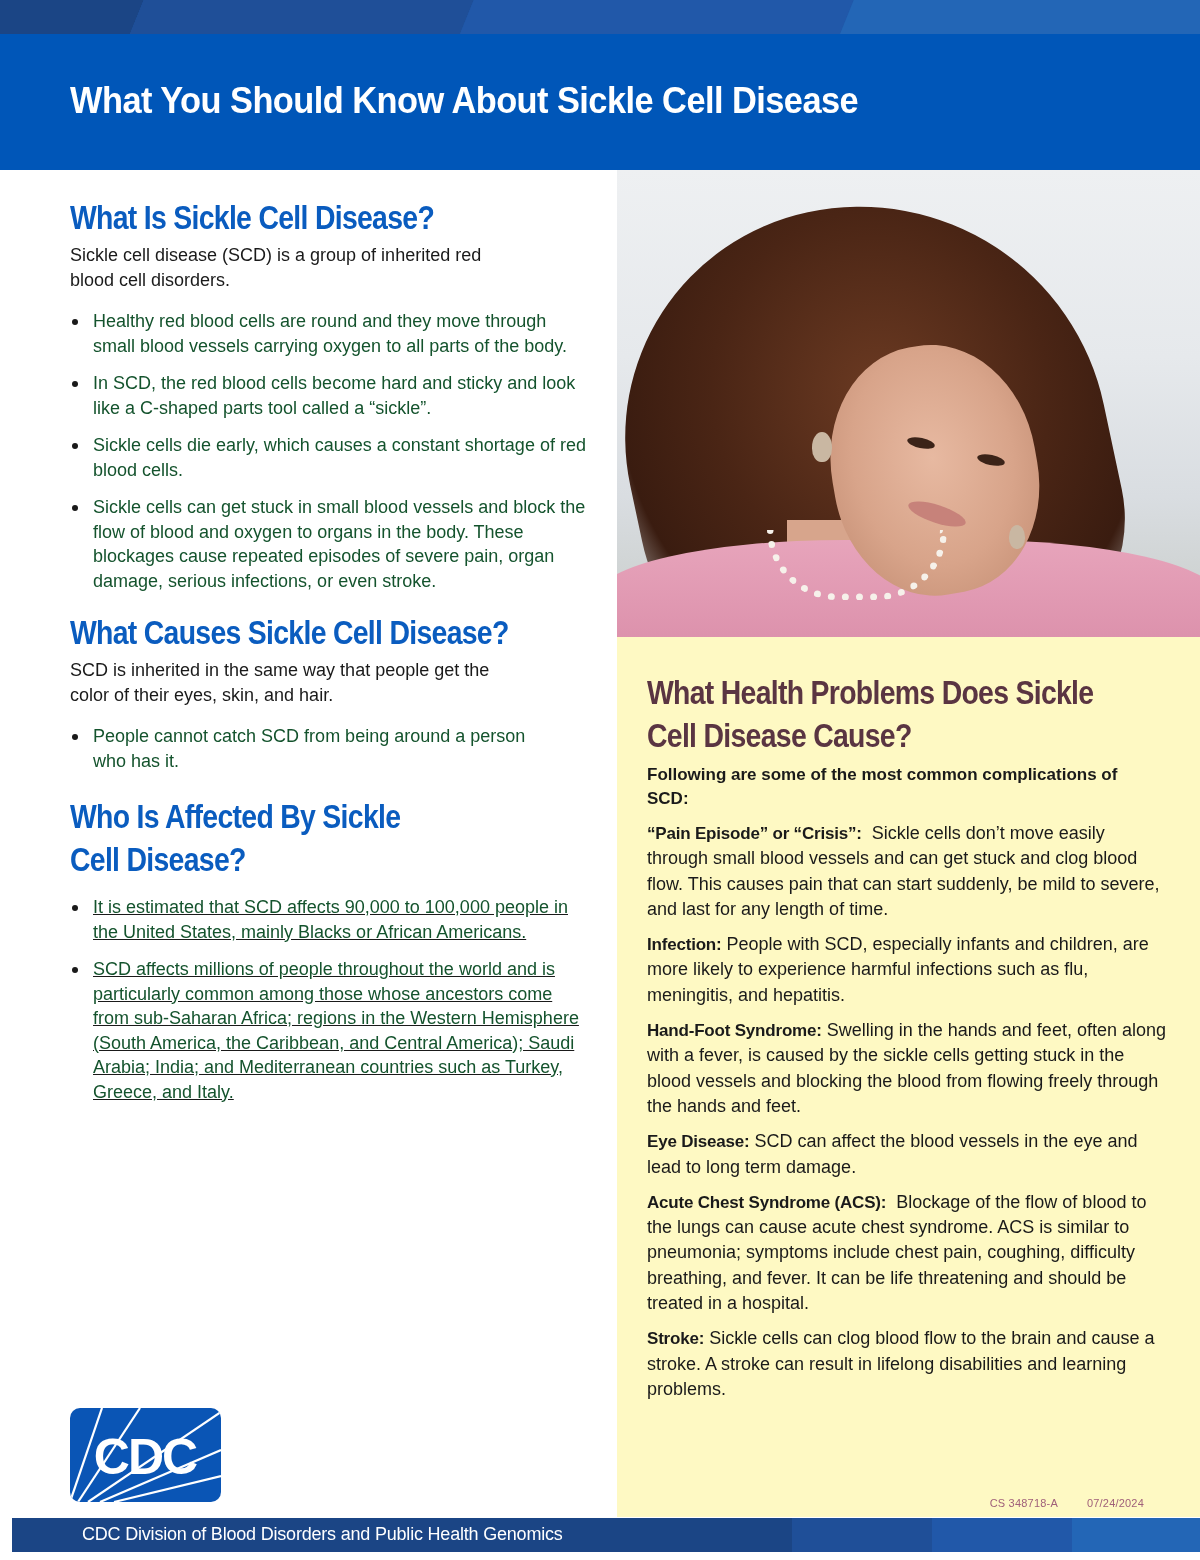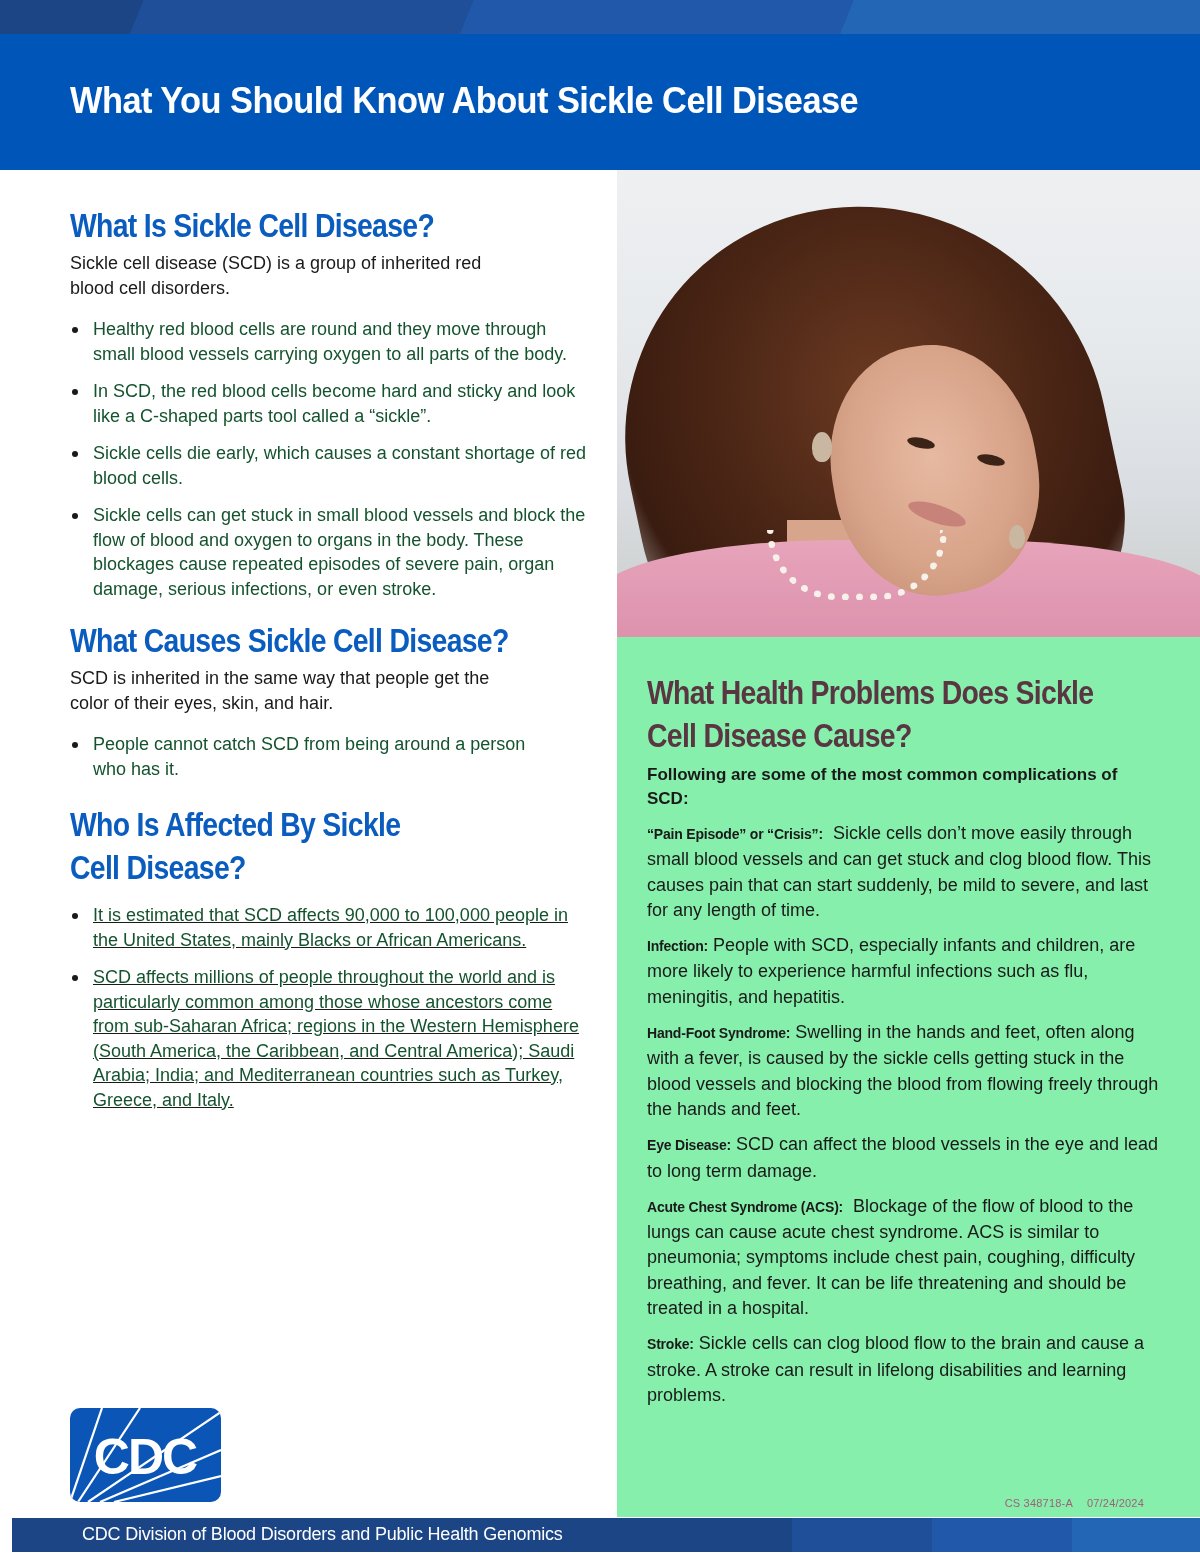--- a/index.html
+++ b/index.html
@@ -6,21 +6,21 @@
     html, body { width: 1200px; height: 1560px; background: #ffffff; overflow: hidden; }
     body { position: relative; font-family: "Liberation Sans", sans-serif; color: #1a1a1a; }
 
     
     .top-stripe { position: absolute; left: 0; top: 0; width: 1200px; height: 34px; overflow: hidden; background: #1f5aa6; }
     .top-stripe .seg { position: absolute; top: 0; height: 34px; transform: skewX(-22deg); transform-origin: bottom left; }
     .title-band { position: absolute; left: 0; top: 34px; width: 1200px; height: 136px; background: #0056b8; }
     .page-title { position: absolute; left: 70px; top: 80px; font-family: "Liberation Sans", sans-serif; font-weight: 700; font-size: 37px; letter-spacing: -0.6px; color: #ffffff; transform: scaleX(0.93); transform-origin: left center; white-space: nowrap; }
 
     
-    .left-col { position: absolute; left: 70px; top: 204px; width: 520px; }
+    .left-col { position: absolute; left: 70px; top: 196px; width: 520px; }
     .section { margin-bottom: 0; }
     .h2 { font-family: "Liberation Sans", sans-serif; font-weight: 700; color: #0a5cbf; font-size: 33px; line-height: 43px; letter-spacing: -0.8px; transform: scaleX(0.86); transform-origin: left center; white-space: nowrap; }
     .intro { font-size: 18px; line-height: 25px; color: #1a1a1a; margin-top: 4px; }
     .bullets { list-style: none; margin-top: 16px; }
     .bullets li { position: relative; padding-left: 23px; font-size: 18px; line-height: 24.5px; color: #14532d; margin-bottom: 13px; }
     .bullets li .dot { position: absolute; left: 2px; top: 10px; width: 6px; height: 6px; border-radius: 50%; background: #1a1a1a; }
 
     
     .photo { position: absolute; left: 617px; top: 170px; width: 583px; height: 467px; overflow: hidden;
       background: linear-gradient(180deg, #eef0f2 0%, #e6e9ec 40%, #d9dde1 70%, #c8ccc9 100%); }
@@ -29,28 +29,28 @@
     .photo .face { position: absolute; left: 215px; top: 175px; width: 205px; height: 250px; border-radius: 48% 48% 46% 46%;
       background: radial-gradient(ellipse at 50% 45%, #e7b9a1 0%, #d8a48a 55%, #c08a70 100%); transform: rotate(-10deg); }
     .photo .eye { position: absolute; width: 28px; height: 10px; border-radius: 50%; background: #3b2318; }
     .photo .lips { position: absolute; left: 290px; top: 335px; width: 60px; height: 18px; border-radius: 50%; background: #c7827a; transform: rotate(18deg); }
     .photo .shirt { position: absolute; left: -20px; top: 370px; width: 620px; height: 140px; border-radius: 40% 40% 0 0; background: linear-gradient(180deg, #e7a4bb 0%, #d88aa6 100%); }
     .photo .neck { position: absolute; left: 170px; top: 350px; width: 150px; height: 60px; border-radius: 0 0 50% 50%; background: #d7a58c; }
     .photo .pearls { position: absolute; left: 150px; top: 360px; width: 180px; height: 70px; border-radius: 0 0 90px 90px; border: 7px dotted #f6f1ea; border-top: none; }
     .photo .earring { position: absolute; width: 20px; height: 30px; border-radius: 50% 50% 45% 45%; background: #c9b7a2; }
 
     
-    .panel { position: absolute; left: 617px; top: 637px; width: 583px; height: 880px; background: #86efac; }
+    .panel { position: absolute; left: 617px; top: 637px; width: 583px; height: 880px; background: #fef9c3; }
     .panel-inner { position: absolute; left: 30px; top: 34px; width: 520px; }
     .h2-maroon { font-family: "Liberation Sans", sans-serif; font-weight: 700; color: #5a3542; font-size: 33px; line-height: 43px; letter-spacing: -0.8px; transform: scaleX(0.86); transform-origin: left center; white-space: nowrap; }
     .panel-lead { font-weight: 700; font-size: 17px; line-height: 24px; color: #1a1a1a; margin-top: 6px; }
     .item { font-size: 18px; line-height: 25.3px; color: #1a1a1a; margin-top: 10px; }
-    .item .term { font-weight: 700; font-size: 14px; letter-spacing: -0.2px; }
+    .item .term { font-weight: 700; font-size: 17px; letter-spacing: -0.2px; }
     .doc-id { position: absolute; right: 56px; bottom: 8px; font-size: 11px; color: #a0607a; letter-spacing: 0.2px; }
-    .doc-id span + span { margin-left: 14px; }
+    .doc-id span + span { margin-left: 29px; }
 
     
     .logo { position: absolute; left: 70px; top: 1408px; width: 151px; height: 82px; }
 
     
     .footer { position: absolute; left: 12px; top: 1518px; width: 1200px; height: 34px; overflow: hidden; background: #1b4888; }
     .footer .seg { position: absolute; top: 0; height: 34px; }
     .footer-text { position: absolute; left: 70px; top: 6px; font-size: 18px; color: #ffffff; letter-spacing: -0.2px; white-space: nowrap; }
   </style>
 </head>

